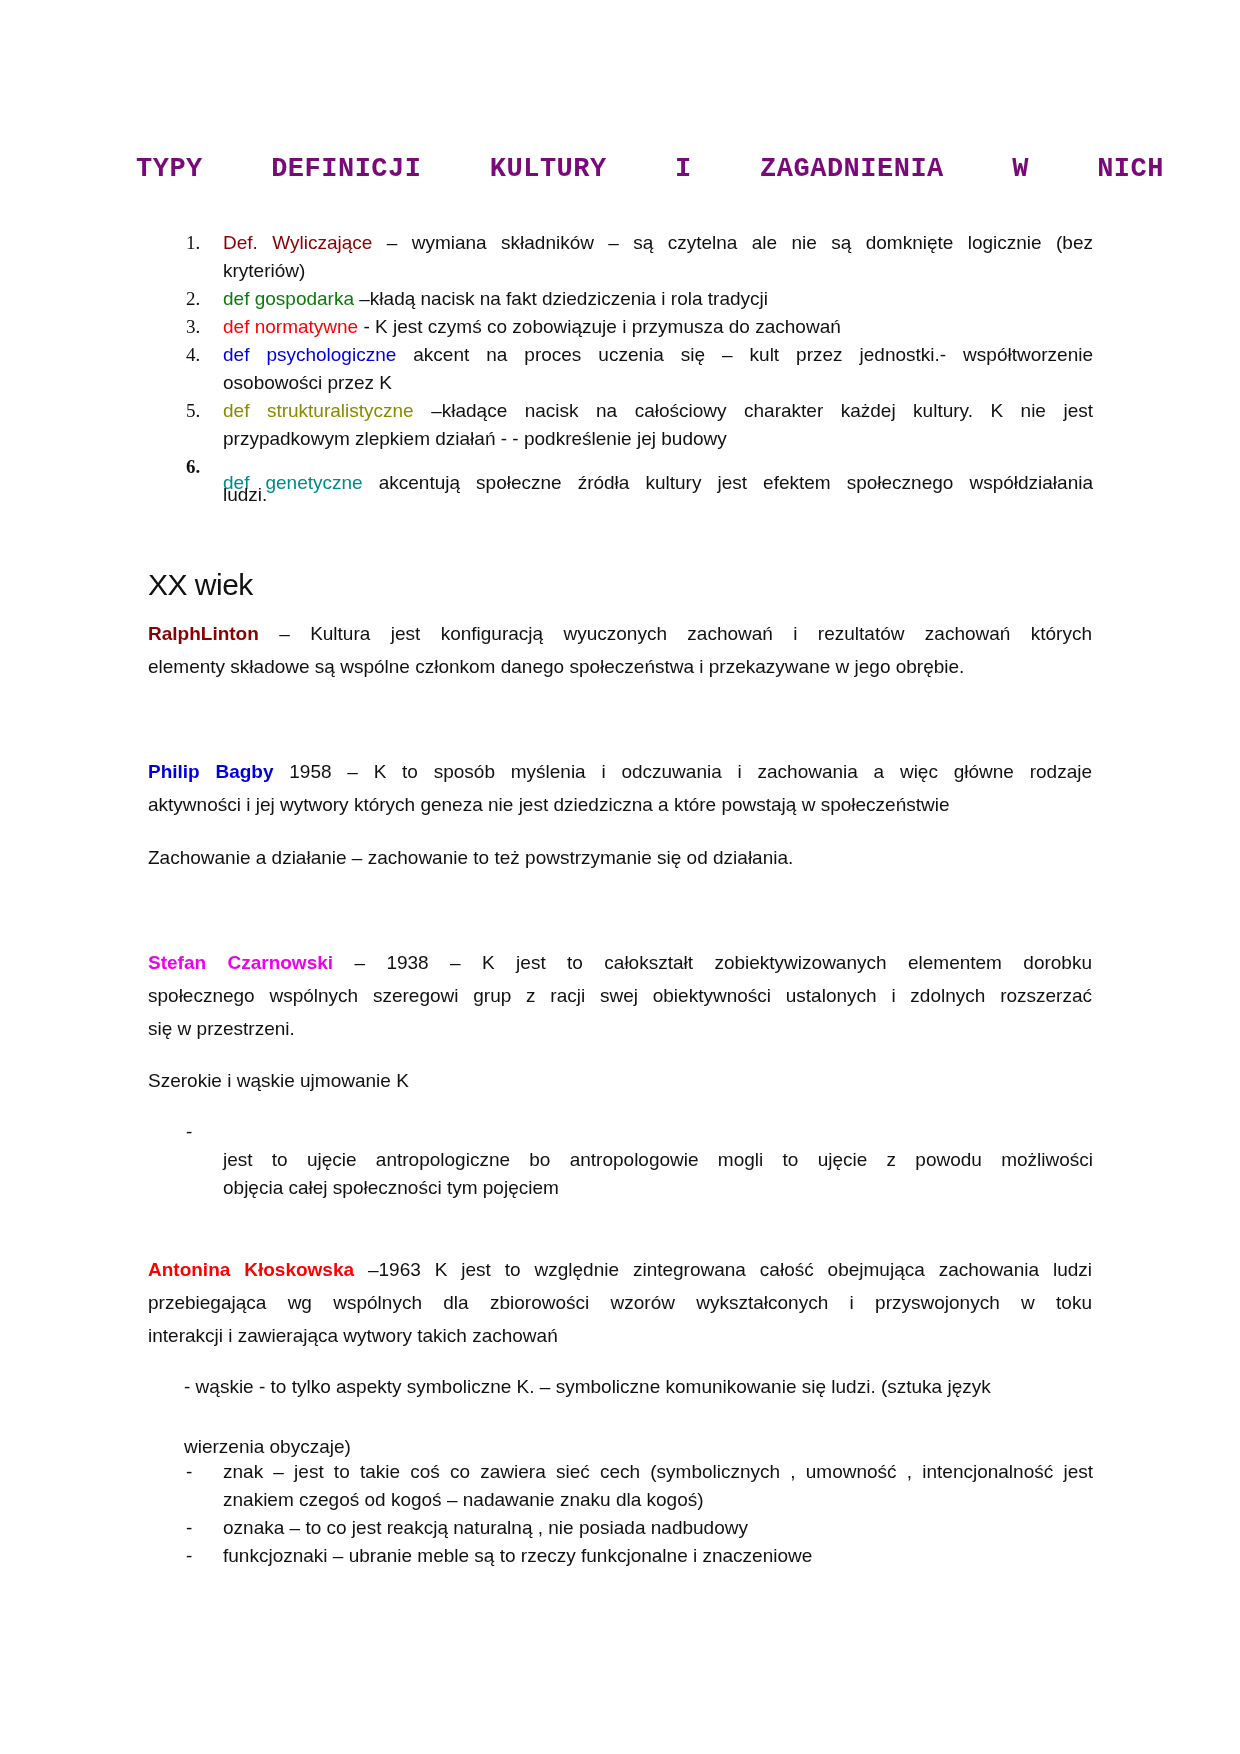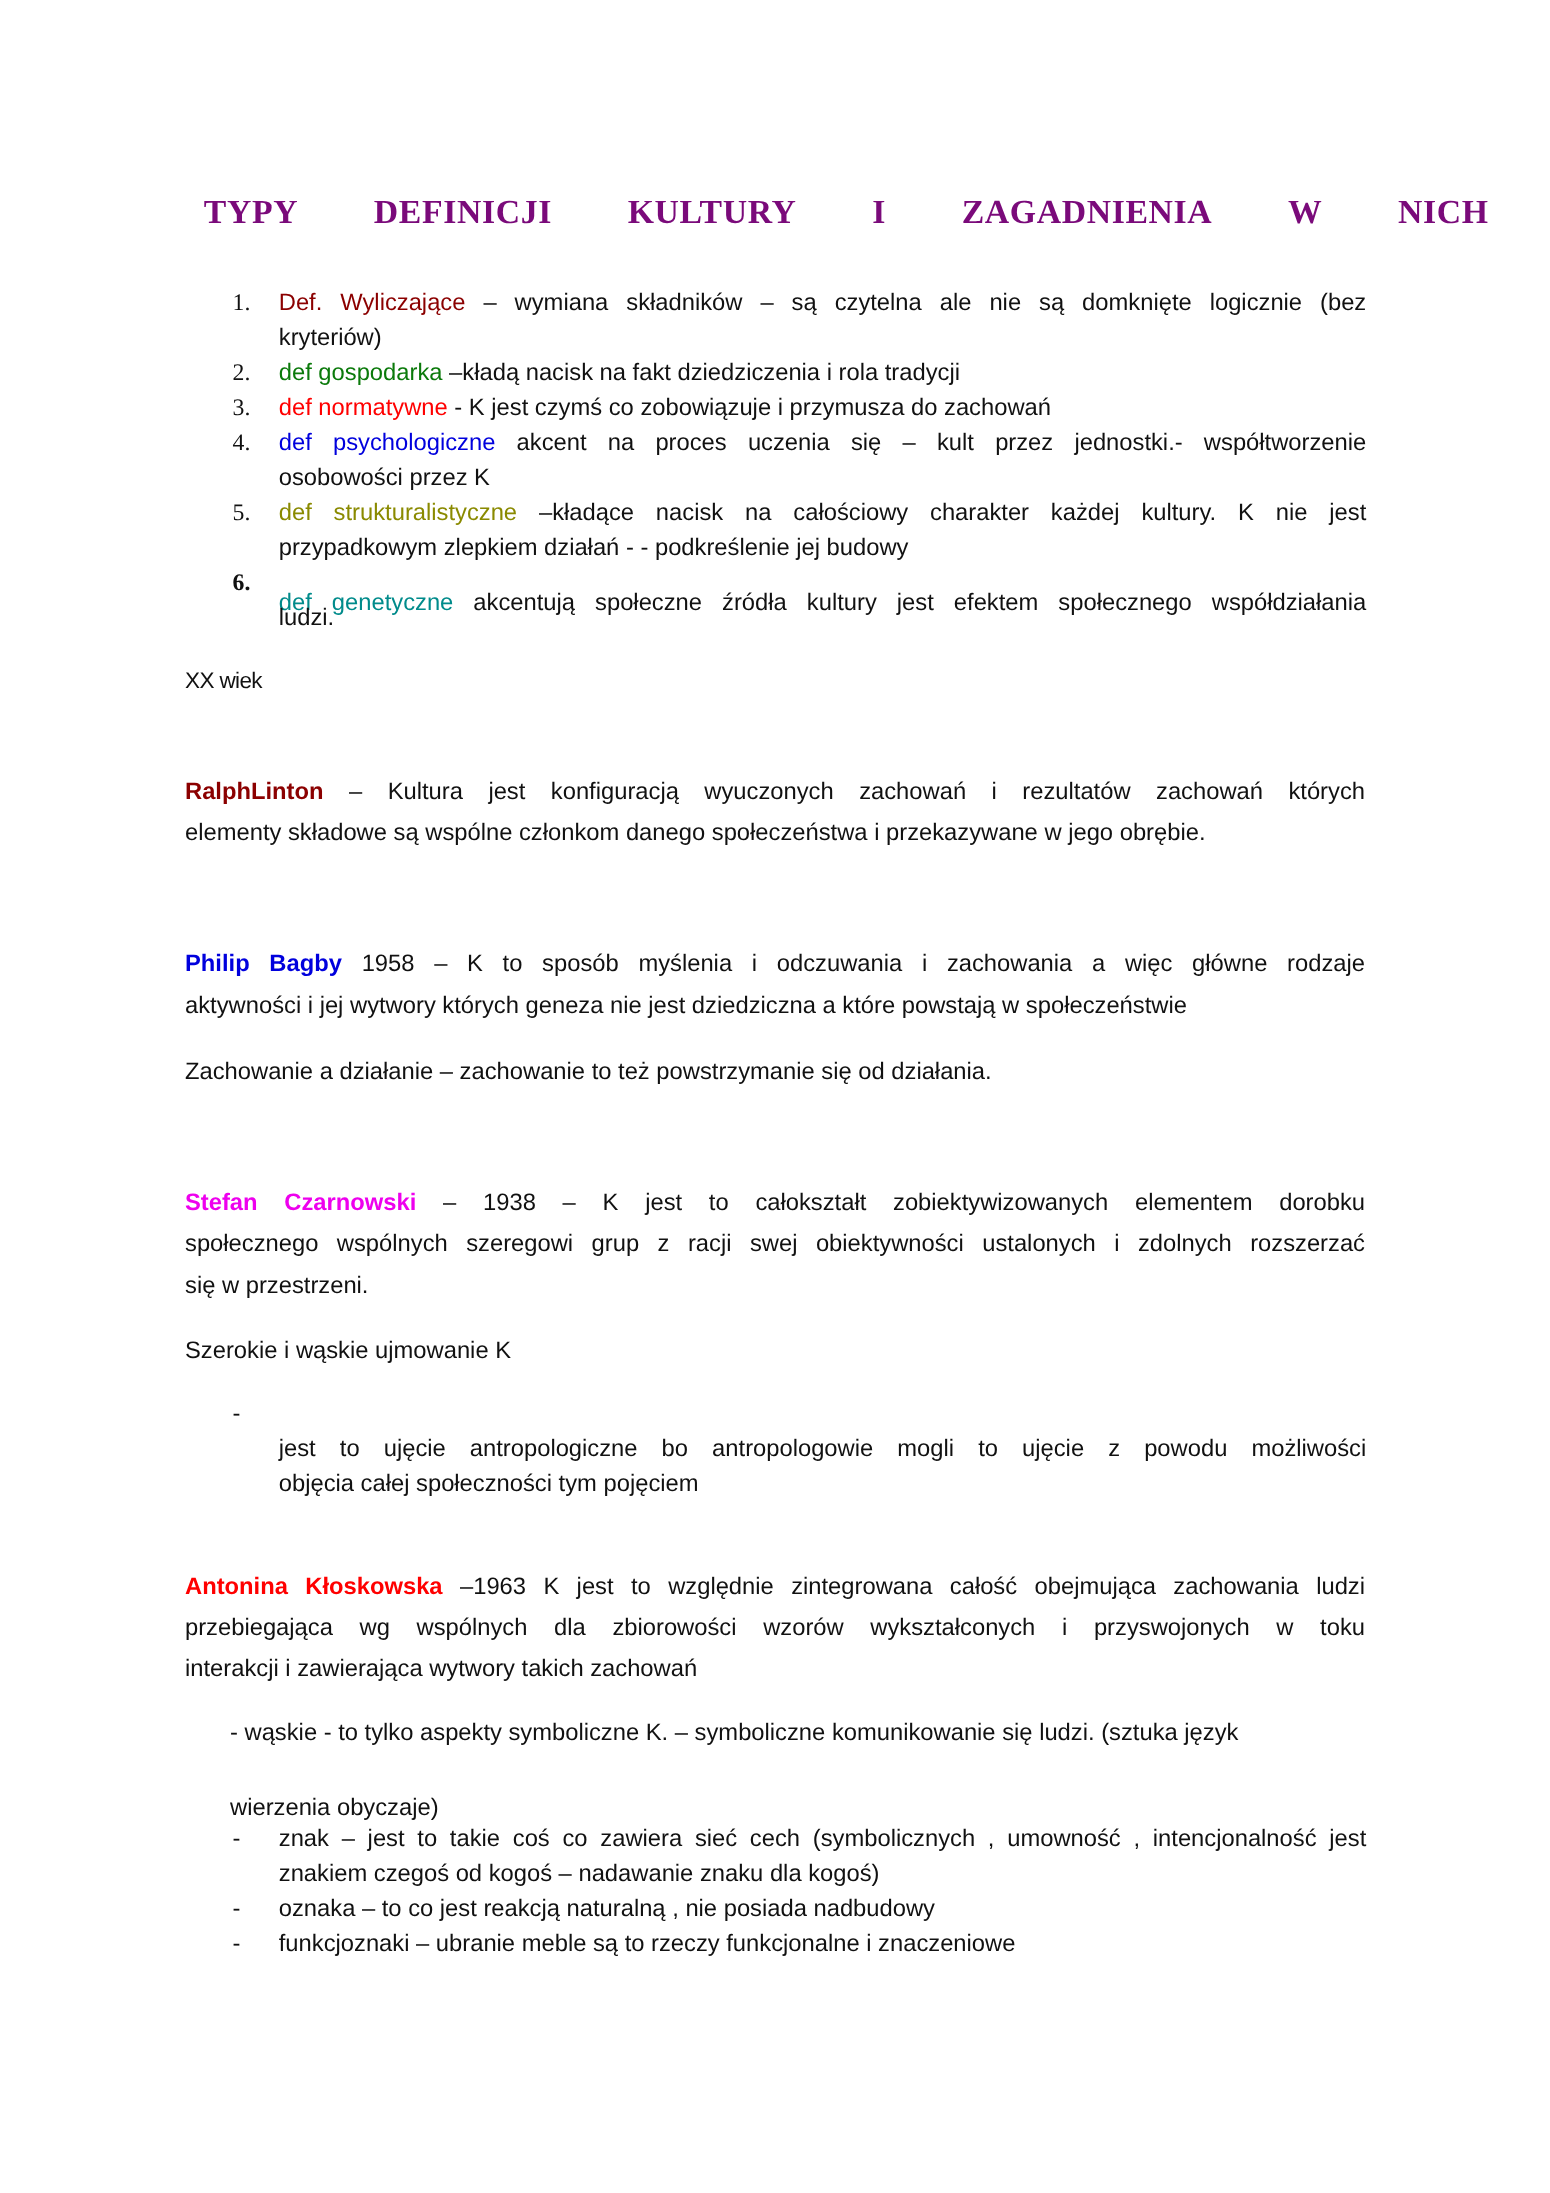--- a/index.html
+++ b/index.html
@@ -1,28 +1,28 @@
 <!DOCTYPE html>
 <html><head>
 <meta charset="utf-8">
 <style>
   html, body { margin: 0; padding: 0; background: #ffffff; }
   body { width: 1240px; height: 1754px; position: relative; overflow: hidden;
          font-family: "Liberation Sans", "DejaVu Sans", sans-serif; color: #000; }
   .page { position: absolute; left: 0; top: 0; width: 1240px; height: 1754px; background: #fff; }
-  .title { position: absolute; left: 163px; width: 1028px; font-family: Liberation Serif, serif;
+  .title { position: absolute; left: 136px; width: 1028px; font-family: Liberation Mono, monospace;
            font-weight: bold; font-size: 27px; color: #7a0a7a; letter-spacing: 0.5px; line-height: 38px; }
   .title-line1 { top: 150px; display: flex; justify-content: space-between; }
   .title-line2 { top: 188px; }
   .txt { position: absolute; font-size: 19px; line-height: 28px; color: #111; }
   .num { position: absolute; left: 186px; font-size: 19px; line-height: 28px; color: #111; font-family: "Liberation Serif", serif; }
   .li { left: 223px; width: 870px; }
   .justfull { text-align: justify; text-align-last: justify; }
   .body { left: 148px; width: 944px; line-height: 33px; }
-  .h2 { position: absolute; left: 148px; top: 527px; font-size: 18px; line-height: 34px; color: #111;
+  .h2 { position: absolute; left: 148px; top: 568px; font-size: 30px; line-height: 34px; color: #111;
         font-family: "Liberation Sans", sans-serif; letter-spacing: -0.5px; }
   .dash { position: absolute; left: 186px; font-size: 19px; line-height: 28px; color: #111; }
   .b { font-weight: bold; }
 </style>
 </head>
 <body>
 
 <div class="page">
 
   <div class="title title-line1">

